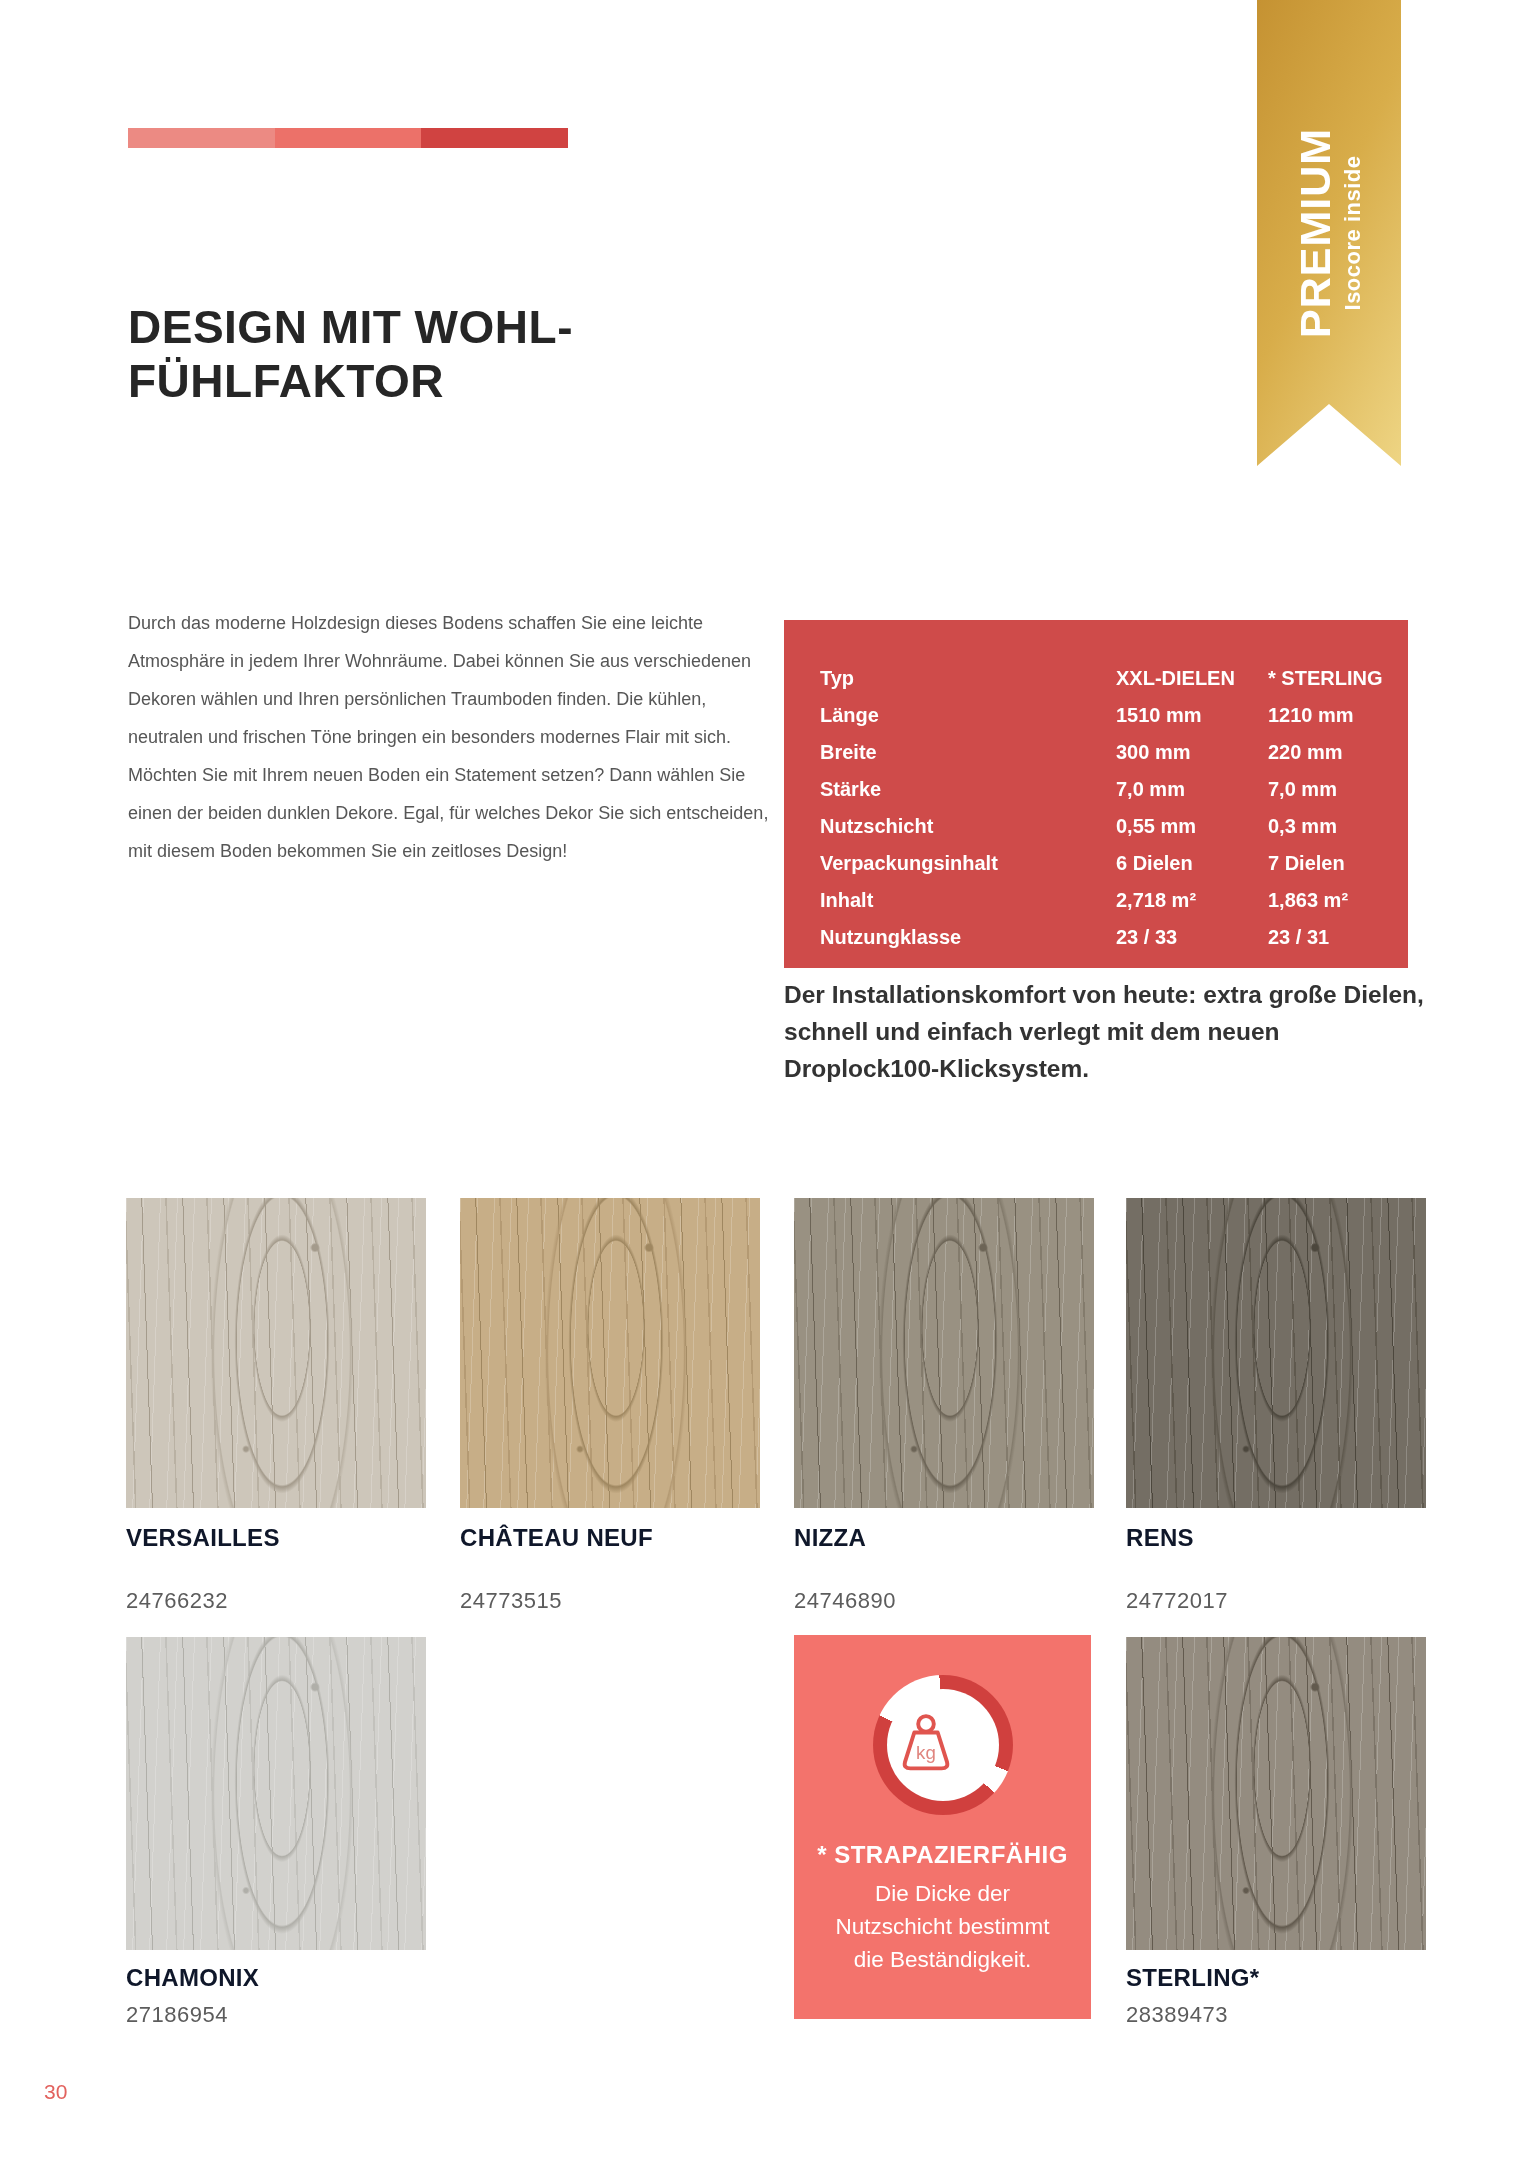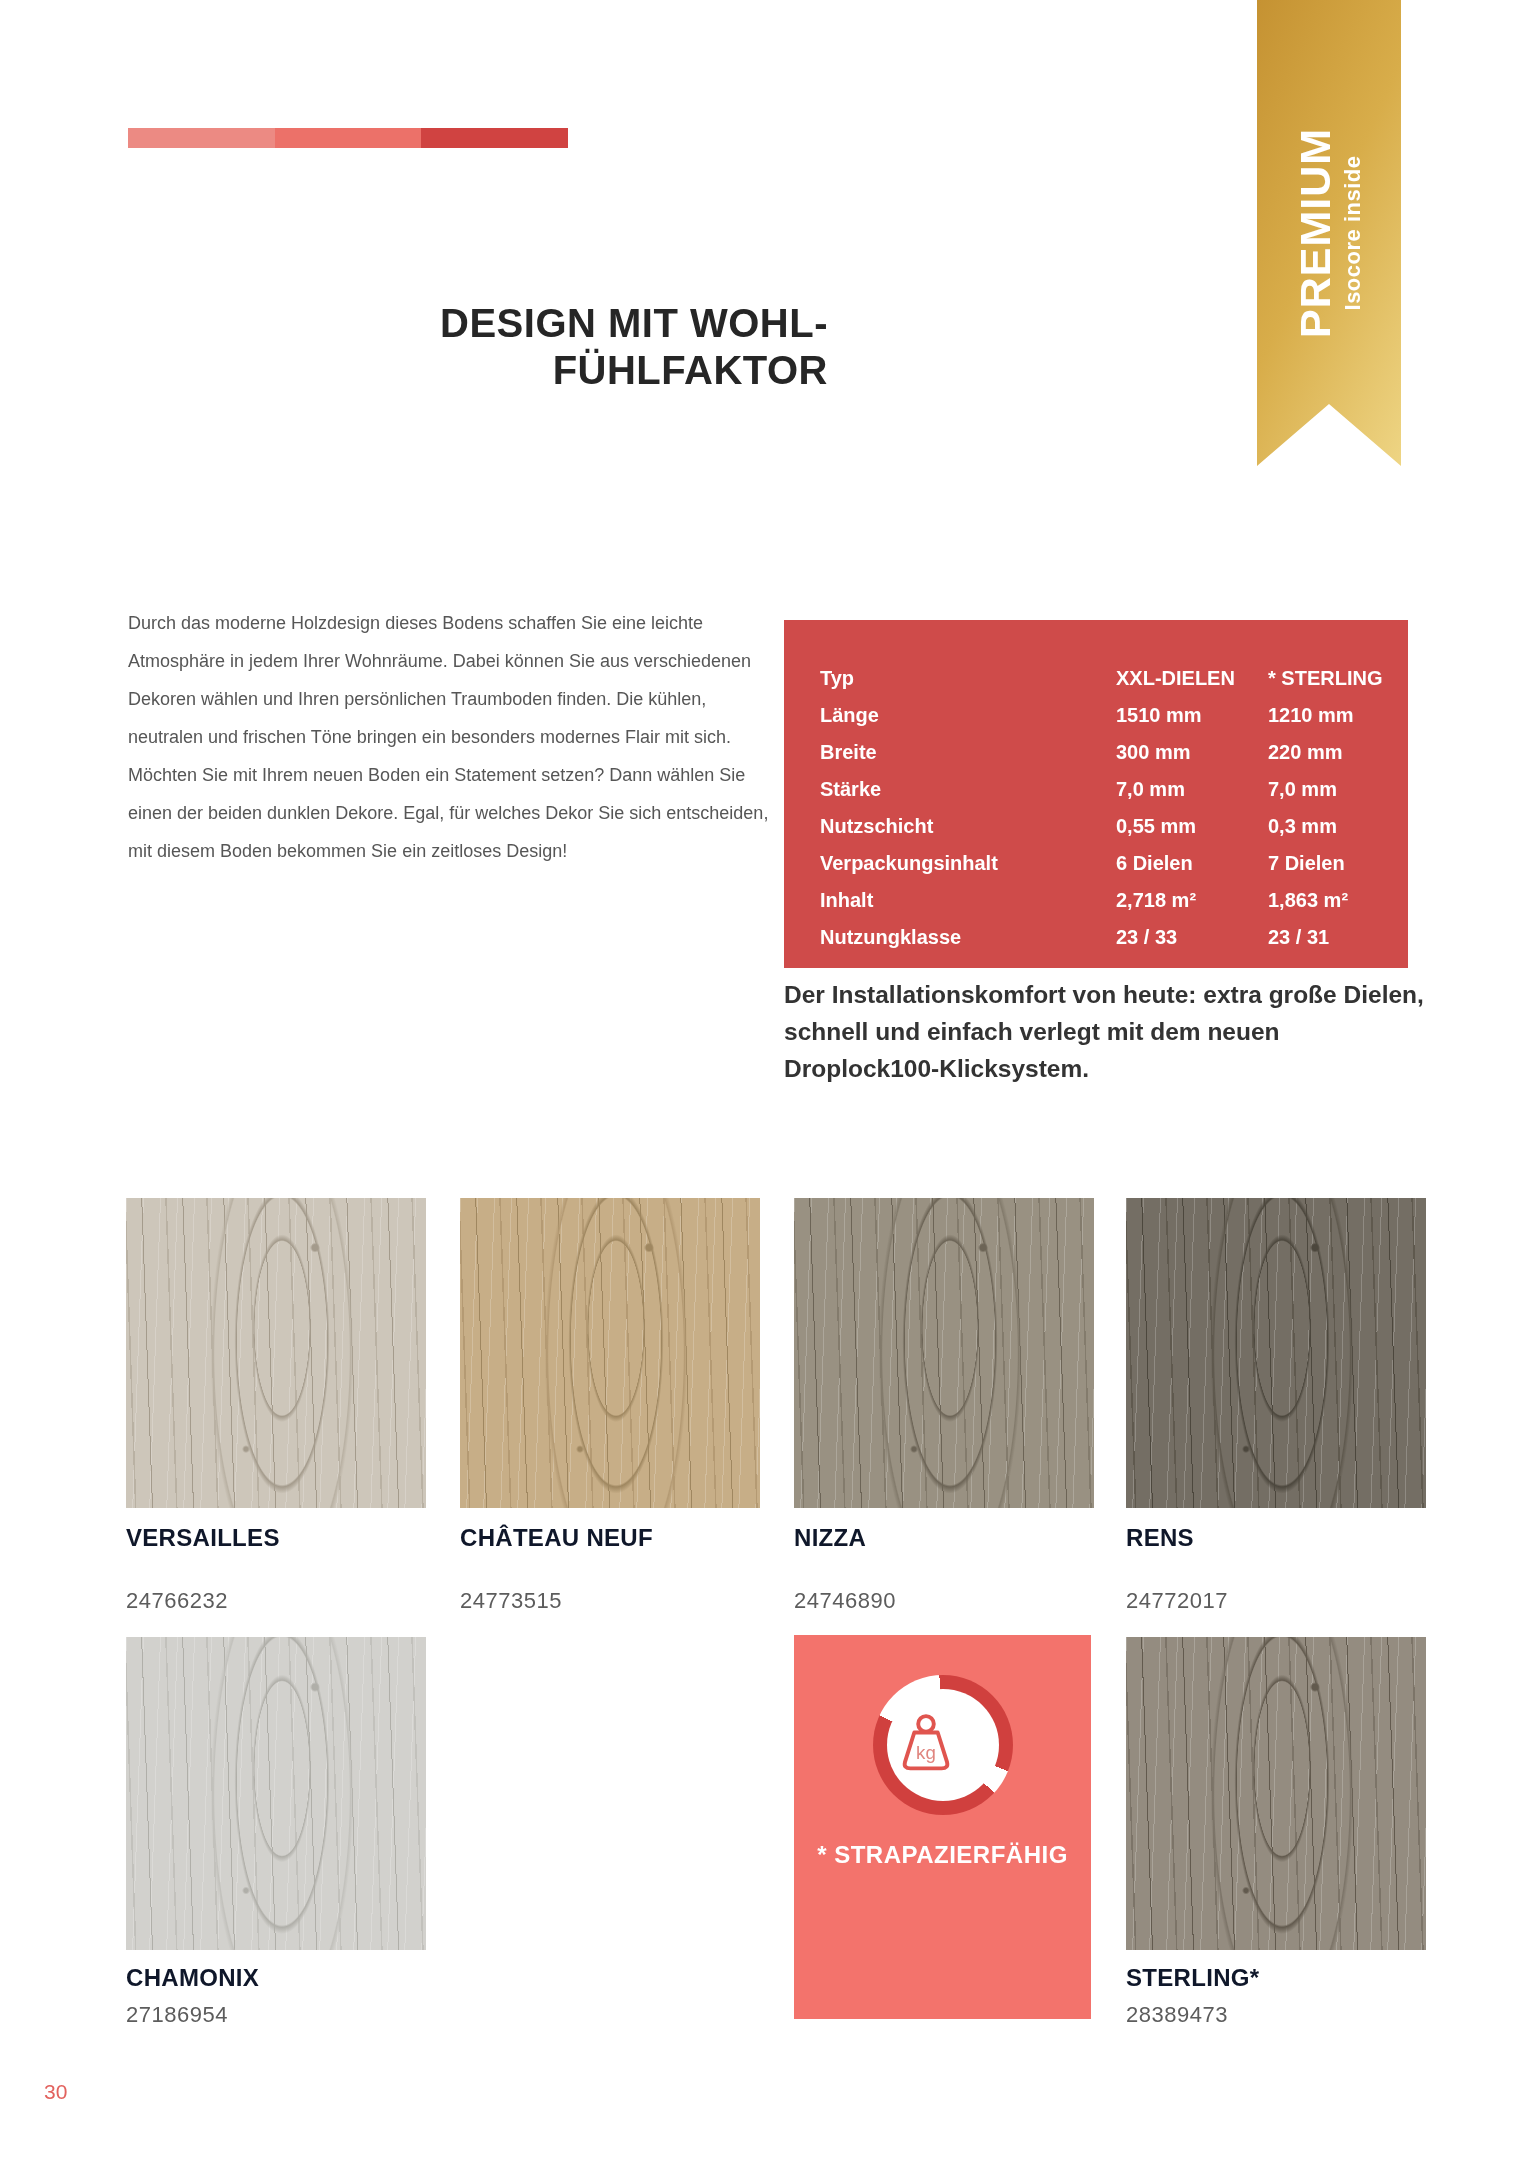--- a/index.html
+++ b/index.html
@@ -27,21 +27,21 @@
     position:absolute; left:50%; top:233px; width:430px;
     transform:translate(-50%,-50%) rotate(-90deg);
     text-align:center; color:#ffffff; line-height:1.04;
   }
   .ribbon-title { font-size:43px; font-weight:800; letter-spacing:1px; }
   .ribbon-sub { font-size:22px; font-weight:700; letter-spacing:.5px; margin-top:4px; }
 
   
   .heading {
     position:absolute; left:128px; top:300px; width:700px;
-    font-size:40px; font-weight:800; color:#262626; line-height:1.18; letter-spacing:.5px;text-align:right;
+    font-size:46px; font-weight:800; color:#262626; line-height:1.18; letter-spacing:.5px;
   }
 
   
   .intro {
     position:absolute; left:128px; top:604px; width:652px;
     font-size:18px; font-weight:300; color:#565656; line-height:38px;
   }
 
   
   .spec-table {
@@ -206,17 +206,22 @@
     <div class="badge-ring">
       <div class="badge-inner">
         <svg width="78" height="78" viewBox="0 0 100 100">
           <circle cx="50" cy="23" r="10" fill="none" stroke="#e0554f" stroke-width="5"></circle>
           <path d="M35 34 L65 34 L77 72 Q79 80 70 80 L30 80 Q21 80 23 72 Z" fill="#ffffff" stroke="#e0554f" stroke-width="5" stroke-linejoin="round"></path>
           <text x="50" y="68" text-anchor="middle" font-size="24" fill="#e0857f" font-family="Liberation Sans, sans-serif">kg</text>
         </svg>
       </div>
     </div>
     <div class="card-title">* STRAPAZIERFÄHIG</div>
+    <div class="card-lines">
+      <div class="card-line">Die Dicke der</div>
+      <div class="card-line">Nutzschicht bestimmt</div>
+      <div class="card-line">die Beständigkeit.</div>
+    </div>
   </div>
 
   <div class="page-number">30</div>
 
 </div>
 
 </body></html>

